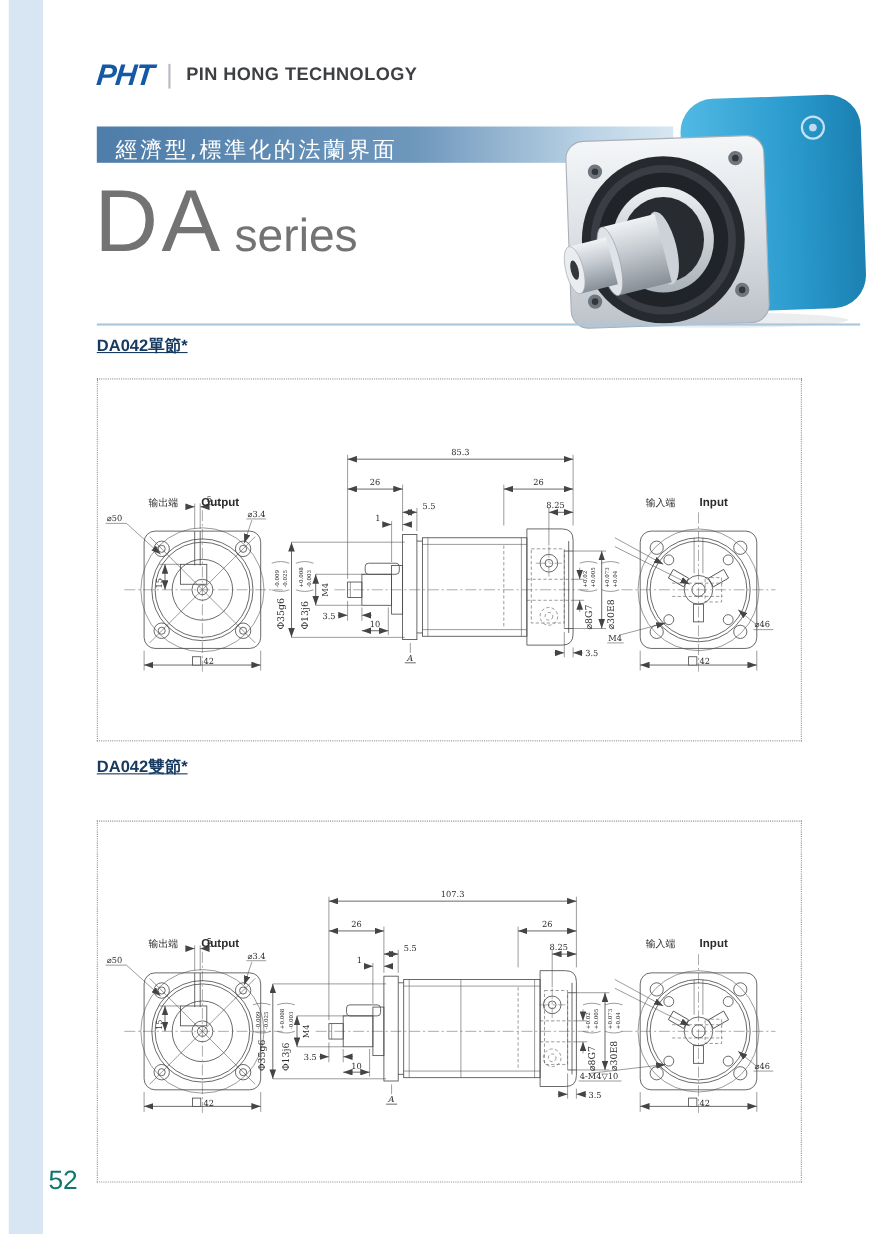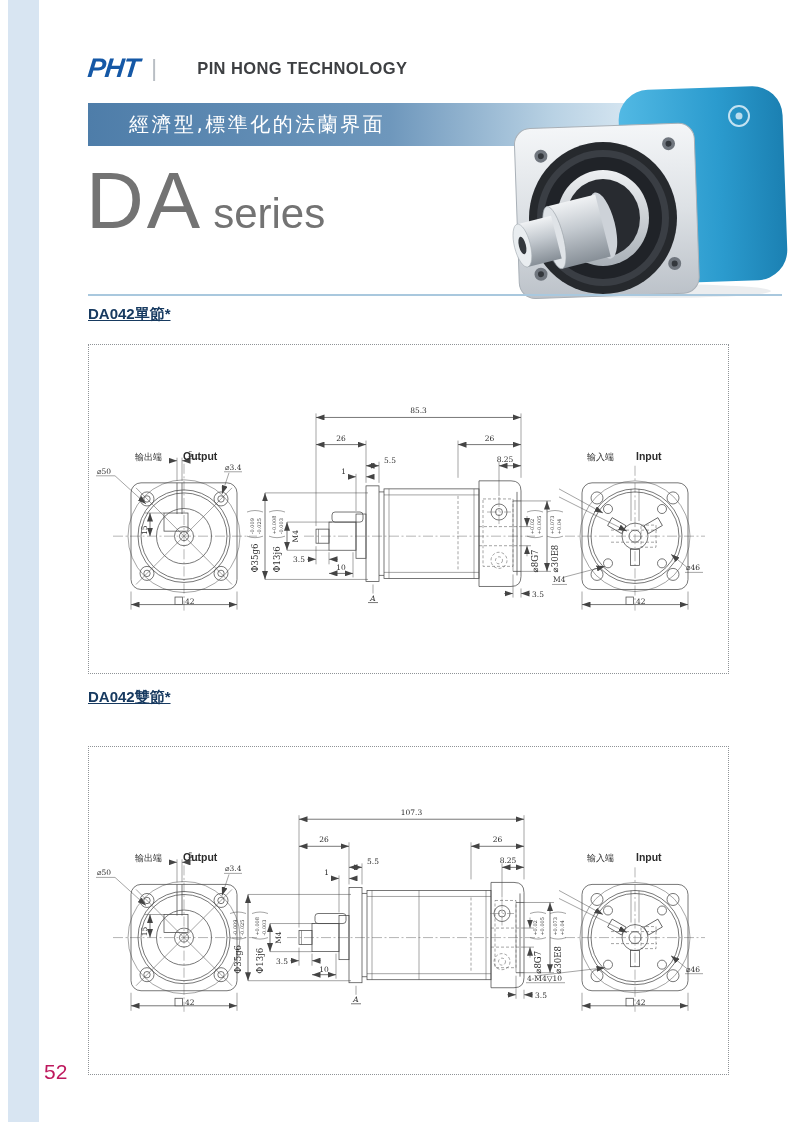--- a/index.html
+++ b/index.html
@@ -2,37 +2,37 @@
 <html><head>
 <meta charset="utf-8">
 <style>
   html,body{margin:0;padding:0;background:#fff;}
   .page{position:relative;width:800px;height:1122px;background:#fff;overflow:hidden;
         font-family:"Liberation Sans",sans-serif;}
   .leftbar{position:absolute;left:8px;top:0;width:31px;height:1122px;background:#d8e5f2;}
   .header{position:absolute;left:88px;top:52px;height:32px;display:flex;align-items:center;gap:12px;}
   .logo{font:italic 800 27px "Liberation Sans",sans-serif;color:#1558a6;letter-spacing:-1px;transform:skewX(-6deg);}
   .hsep{color:#b9bec4;font-size:24px;font-weight:200;}
-  .company{font:700 16.5px "Liberation Sans",sans-serif;color:#3d3f42;letter-spacing:.4px;margin-left:28px;}
-  .banner{position:absolute;left:88px;top:103px;width:524px;height:43px;
-          background:linear-gradient(90deg,#4e7da9 0%,#6e97bc 55%,#b9d2e4 85%,#d8e7f2 100%);padding-left:24px;}
+  .company{font:700 16.5px "Liberation Sans",sans-serif;color:#3d3f42;letter-spacing:.4px;}
+  .banner{position:absolute;left:88px;top:115px;width:524px;height:33px;
+          background:linear-gradient(90deg,#4e7da9 0%,#6e97bc 55%,#b9d2e4 85%,#d8e7f2 100%);}
   .banner span{display:block;line-height:43px;padding-left:17px;color:#fff;font-size:20px;
           letter-spacing:2.5px;font-family:"DejaVu Sans",sans-serif;}
   .series{position:absolute;left:86px;top:161px;display:flex;align-items:baseline;color:#737373;}
   .series .big{font-size:80px;font-weight:400;letter-spacing:3px;line-height:1;}
   .series .small{font-size:42px;font-weight:400;margin-left:10px;line-height:1;}
   .divider{position:absolute;left:88px;top:294px;width:694px;height:2px;background:#a9c8de;}
   .sec-title{position:absolute;left:88px;font-size:15px;font-weight:600;color:#173a60;
           font-family:"Liberation Sans","DejaVu Sans",sans-serif;text-decoration:underline;}
   .t1{top:305px;} .t2{top:688px;}
   .draw-box{position:absolute;left:88px;width:639px;border:1.3px dotted #8f9397;background:#fff;}
   .b1{top:344px;height:328px;} .b2{top:746px;height:327px;}
   .draw-box svg{display:block;width:100%;height:100%;}
   .product{position:absolute;left:503px;top:76px;width:294px;height:224px;}
-  .pageno{position:absolute;left:44px;top:1060px;font-size:21px;font-weight:500;color:#be185d;}
+  .pageno{position:absolute;left:44px;top:1060px;font-size:24px;font-weight:500;color:#0f766e;}
   
   .s{stroke:#4a4a4a;stroke-width:.75;fill:none;stroke-linecap:butt;}
   .thin{stroke-width:.5;}
   .dash{stroke-dasharray:3,2;}
   .cl{stroke-dasharray:10,2.5,2,2.5;stroke-width:.5;stroke:#6a6a6a;}
   .fw{fill:#fff;}
   svg text{fill:#2c2c2c;}
   .d{font:7.5px "DejaVu Serif",serif;}
   .d9{font:8.5px "DejaVu Serif",serif;}
   .d5{font:5px "DejaVu Serif",serif;}

